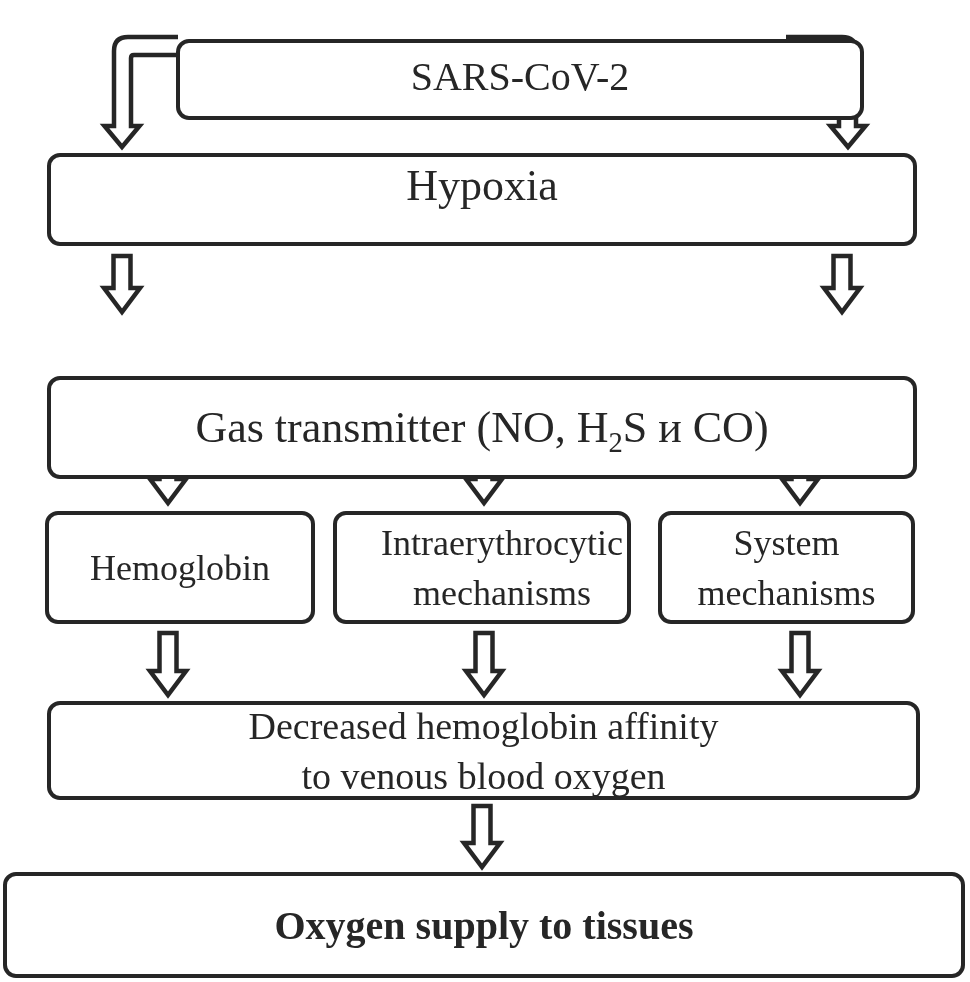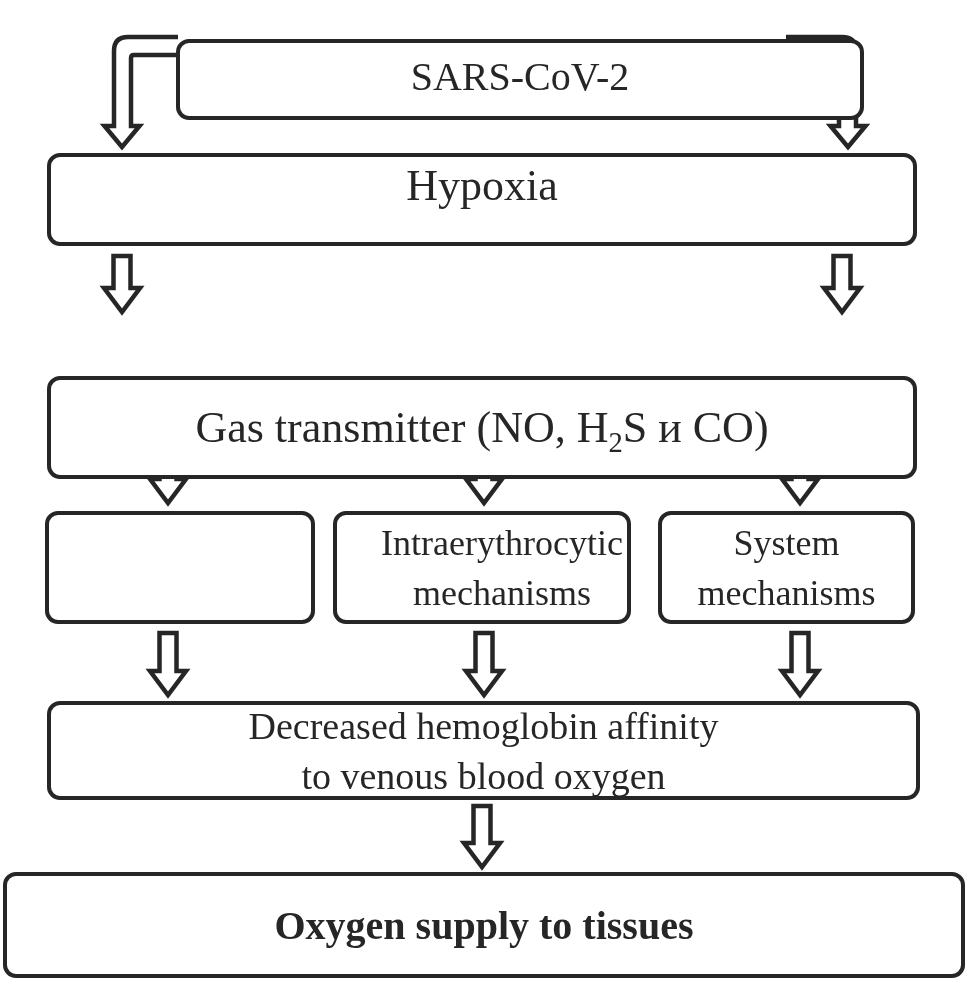--- a/index.html
+++ b/index.html
@@ -112,20 +112,21 @@
 
   <div class="node node-hypoxia">
     <span class="node-label">Hypoxia</span>
   </div>
 
   <div class="node node-gas">
     <span class="node-label"><span>Gas transmitter (NO, H</span><sub>2</sub><span>S и CO)</span></span>
   </div>
 
   <div class="node node-hemoglobin">
+    <span class="node-label">Hemoglobin</span>
   </div>
 
   <div class="node node-intraerythrocytic">
     <span class="node-label">Intraerythrocytic</span>
     <span class="node-label">mechanisms</span>
   </div>
 
   <div class="node node-system">
     <span class="node-label">System</span>
     <span class="node-label">mechanisms</span>

